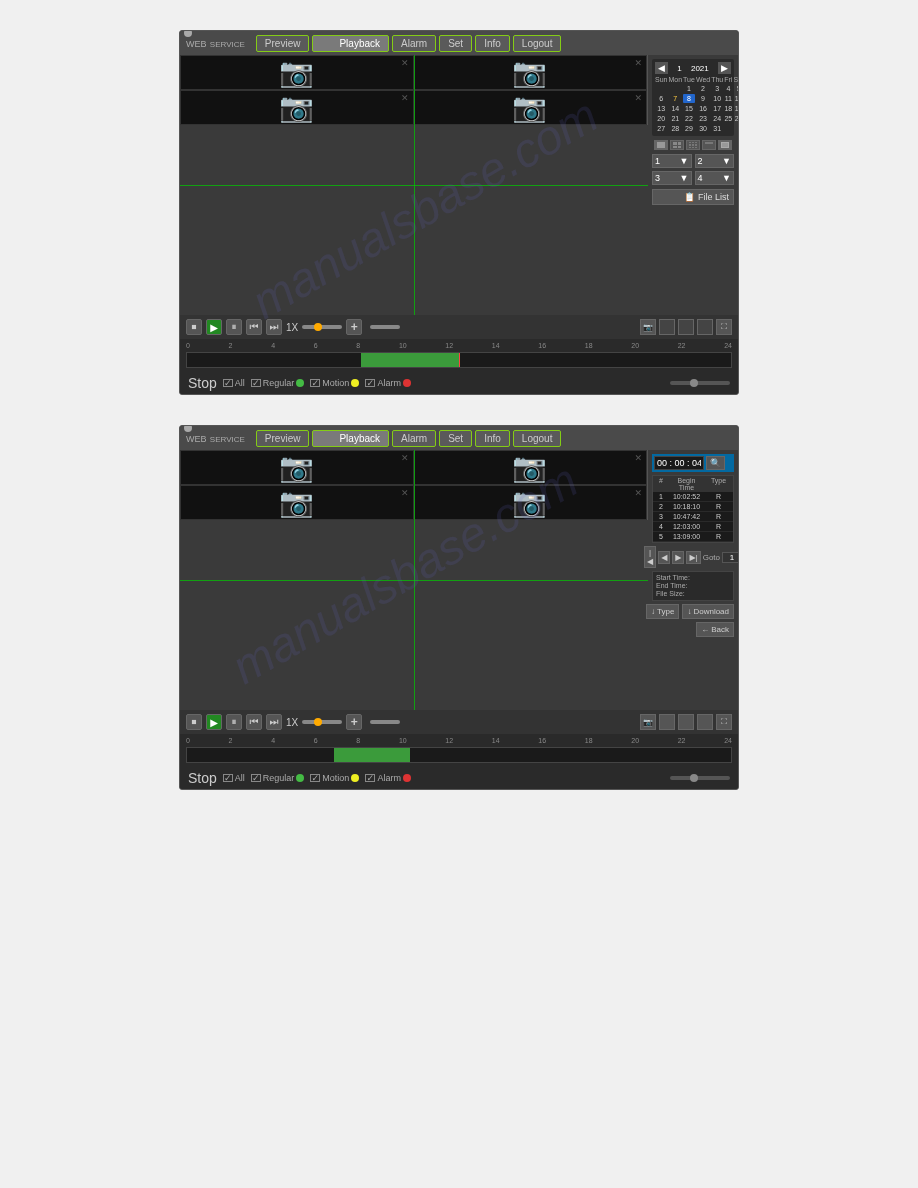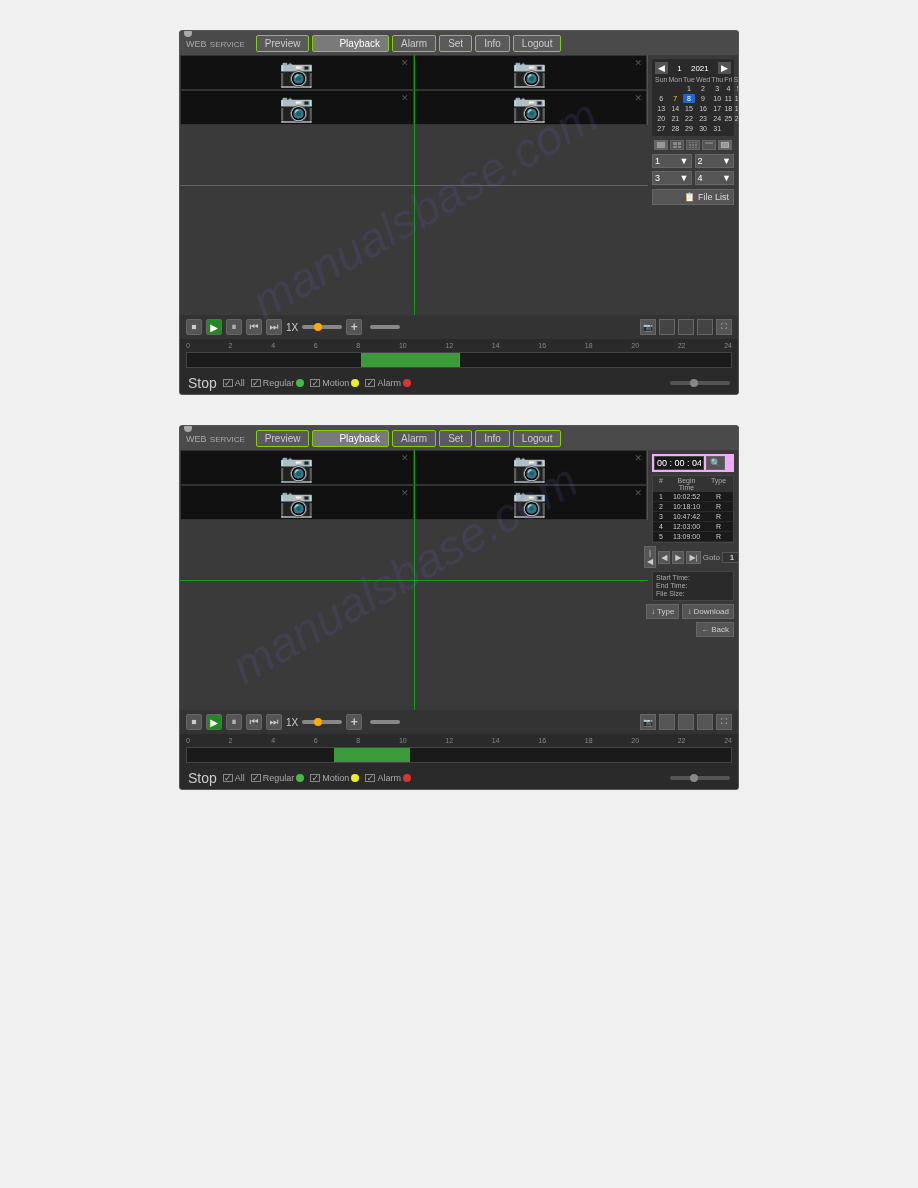--- a/index.html
+++ b/index.html
@@ -386,21 +386,21 @@
       padding: 4px;
       display: flex;
       flex-direction: column;
       gap: 3px;
     }
 
     .time-search {
       display: flex;
       align-items: center;
       gap: 2px;
-      background: #f0abfc;
+      background: #0369a1;
       padding: 2px;
     }
 
     .time-input {
       background: #1a1a1a;
       color: #fff;
       font-size: 9px;
       border: 1px solid #444;
       padding: 1px 2px;
       width: 50px;

